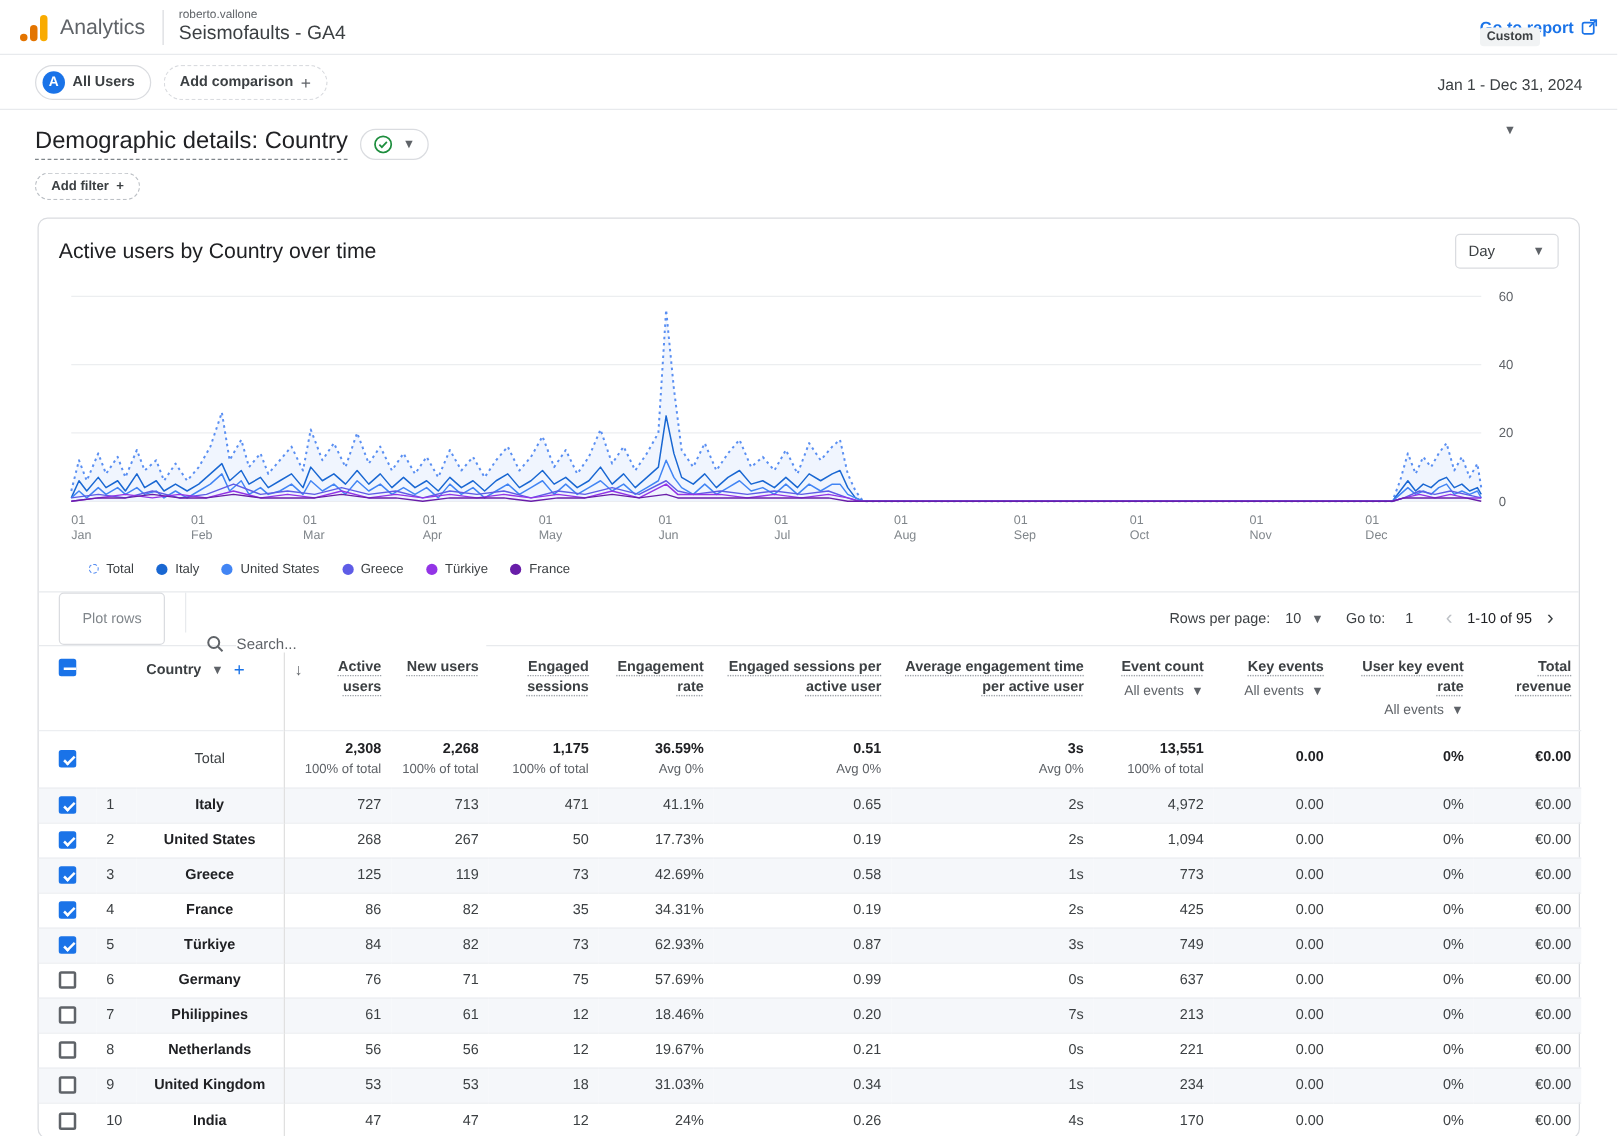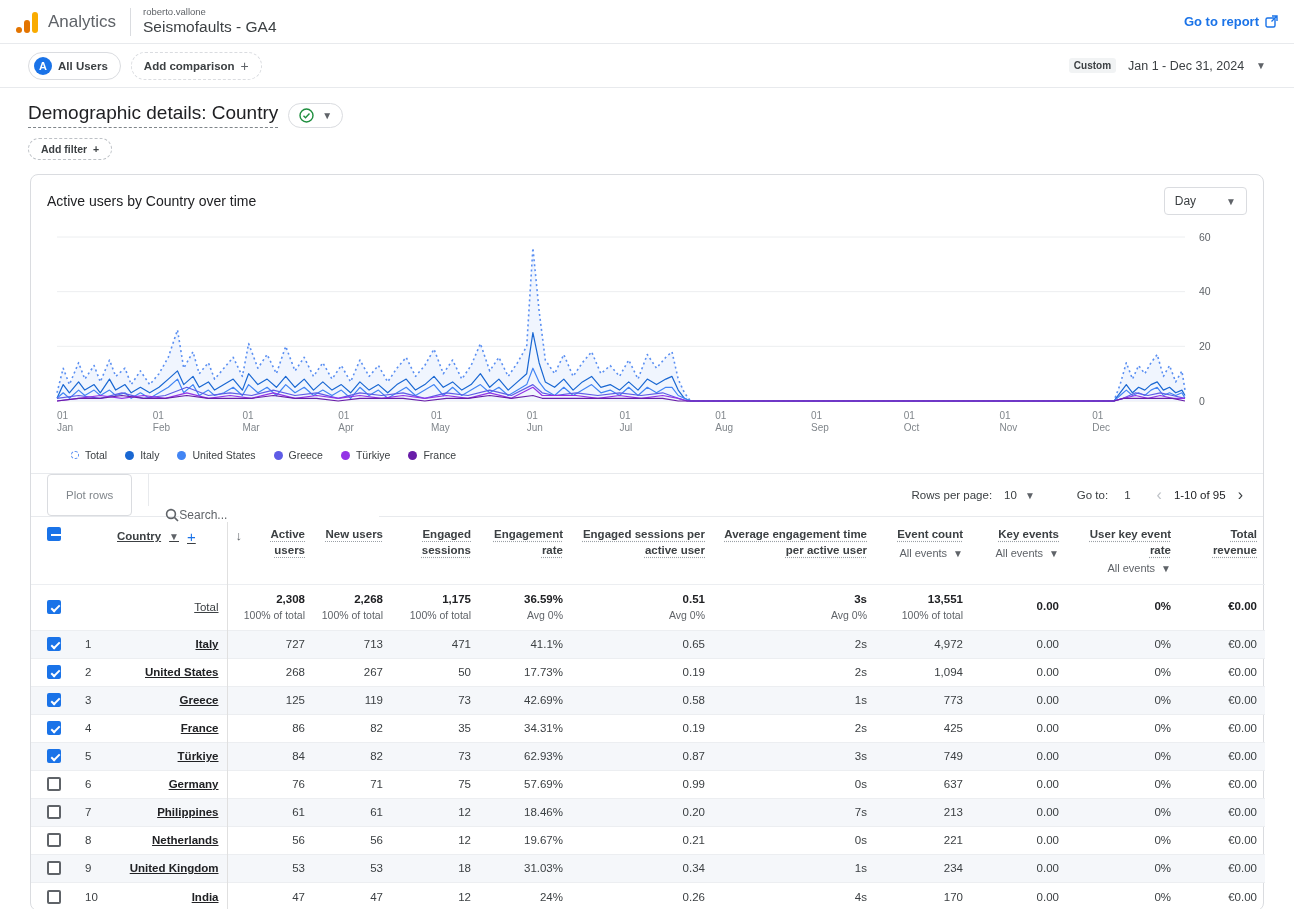--- a/index.html
+++ b/index.html
@@ -20,67 +20,67 @@
   .header-spacer { flex:1; }
   .go-to-report { display:flex; align-items:center; gap:6px; color:#1a73e8; font-size:13px; font-weight:bold; cursor:pointer; }
 
   
   .chip-bar { height:44px; display:flex; align-items:center; padding:0 28px; border-bottom:1px solid #e8eaed; }
   .pill { display:flex; align-items:center; gap:6px; border:1px solid #dadce0; border-radius:16px; padding:4px 12px 4px 5px; font-size:11.5px; font-weight:bold; color:#3c4043; cursor:pointer; }
   .pill .avatar { width:18px; height:18px; border-radius:50%; background:#1a73e8; color:#fff; font-size:11px; display:flex; align-items:center; justify-content:center; font-weight:bold; }
   .pill.dashed { border-style:dashed; padding:5px 12px; }
   .pill .plus { color:#5f6368; font-size:14px; font-weight:normal; }
   .chip-bar .gap { width:10px; }
-  .date-area { margin-left:auto; display:flex; align-items:center; gap:12px; cursor:pointer; }
+  .date-area { margin-left:auto; display:flex; align-items:center; gap:24px; cursor:pointer;flex-direction:column; }
   .custom-chip { background:#f1f3f4; border-radius:3px; font-size:10px; font-weight:bold; color:#3c4043; padding:2px 5px; }
   .date-text { font-size:12.5px; color:#3c4043; }
   .caret { color:#5f6368; font-size:10px; }
 
   
   .title-row { display:flex; align-items:center; gap:10px; padding:14px 28px 4px; }
   .report-title { font-size:19px; color:#202124; border-bottom:1px dashed #80868b; padding-bottom:3px; cursor:pointer; }
   .verify-pill { display:flex; align-items:center; gap:8px; border:1px solid #dadce0; border-radius:16px; padding:4px 10px; cursor:pointer; }
   .filter-row { padding:6px 28px 14px; }
   .add-filter { display:inline-flex; align-items:center; gap:6px; border:1px dashed #bdc1c6; border-radius:14px; padding:4px 12px; font-size:10.5px; font-weight:bold; color:#3c4043; cursor:pointer; }
 
   
   .card { margin:0 30px; border:1px solid #dadce0; border-radius:8px; background:#fff; }
   .chart-head { display:flex; align-items:center; justify-content:space-between; padding:12px 16px 4px; }
-  .chart-title { font-size:14px; color:#202124; }
+  .chart-title { font-size:17px; color:#202124; }
   .interval-select { display:flex; align-items:center; gap:30px; border:1px solid #dadce0; border-radius:4px; padding:6px 10px; font-size:12px; color:#3c4043; cursor:pointer; }
   .chart-wrap { padding:4px 16px 0; }
   #chart-svg { display:block; width:100%; height:222px; }
   .legend { display:flex; align-items:center; gap:18px; padding:4px 16px 12px 40px; }
   .legend-item { display:flex; align-items:center; gap:6px; font-size:10.5px; color:#3c4043; }
   .legend-dot { width:9px; height:9px; border-radius:50%; }
   .legend-dot.dashed { background:transparent; border:1.5px dashed #669df6; width:8px; height:8px; }
 
   
   .table-toolbar { display:flex; border-top:1px solid #e8eaed; border-bottom:1px solid #e8eaed; height:44px; padding:0 16px; }
   .plot-rows-btn { border:1px solid #dadce0; border-radius:4px; padding:4px 18px; font-size:11.5px; color:#80868b; background:#fff; cursor:pointer; }
   .toolbar-divider { width:1px; height:32px; background:#e8eaed; margin:0 16px; }
-  .search-box { display:flex; align-items:center; flex:0 0 auto;margin-top:40px; }
+  .search-box { display:flex; align-items:center; gap:10px; flex:0 0 auto;margin-top:40px; }
   .search-box input { border:none; outline:none; font-size:12px; color:#3c4043; font-family:"Liberation Sans",sans-serif; width:200px; }
   .search-box input::placeholder { color:#5f6368; }
   .toolbar-right { margin-left:auto; display:flex; align-items:center; gap:8px; font-size:11.5px; color:#3c4043; }
   .toolbar-right .val { margin-left:4px; }
-  .toolbar-right .goto-label { margin-left:34px; }
+  .toolbar-right .goto-label { margin-left:10px; }
   .toolbar-right .goto-val { margin-left:8px; margin-right:14px; }
   .chev { font-size:16px; line-height:1; cursor:pointer; padding:0 4px; }
   .chev.disabled { color:#bdc1c6; cursor:default; }
   .range-text { color:#202124; }
 
   
   table { width:100%; border-collapse:collapse; table-layout:fixed; }
   th, td { font-size:11.5px; padding:0 8px; }
   thead th { vertical-align:top; padding-top:10px; padding-bottom:8px; text-align:right; color:#3c4043; font-weight:bold; line-height:1.35; }
   thead .col-label { text-decoration:underline dotted #9aa0a6; text-underline-offset:3px; }
   thead .sub-label { display:block; font-weight:normal; color:#5f6368; font-size:11px; margin-top:3px; text-decoration:none; }
   thead .sub-label .caret { margin-left:6px; }
-  th.country-col, td.country-cell { text-align:right; border-right:1px solid #e0e0e0;text-decoration:underline; }
+  th.country-col, td.country-cell { text-align:center; border-right:1px solid #e0e0e0; }
   th.cb-col { width:46px; }
   th.num-col { width:30px; }
   .country-head { display:flex; align-items:center; gap:8px; font-weight:bold; }
   .country-head .plus { color:#1a73e8; font-size:15px; font-weight:normal; cursor:pointer; }
   .sort-arrow { float:left; color:#5f6368; font-size:13px; font-weight:normal; }
   tbody td { border-top:1px solid #eceef1; height:28px; text-align:right; color:#3c4043; font-weight:500; }
   tbody td.country-cell { font-weight:bold; color:#202124; }
   tbody td.num-cell { text-align:left; font-weight:normal; color:#3c4043; }
   tbody tr.alt { background:#f5f7fa; }
   tbody tr.total-row td { height:46px; font-weight:bold; color:#202124; }

